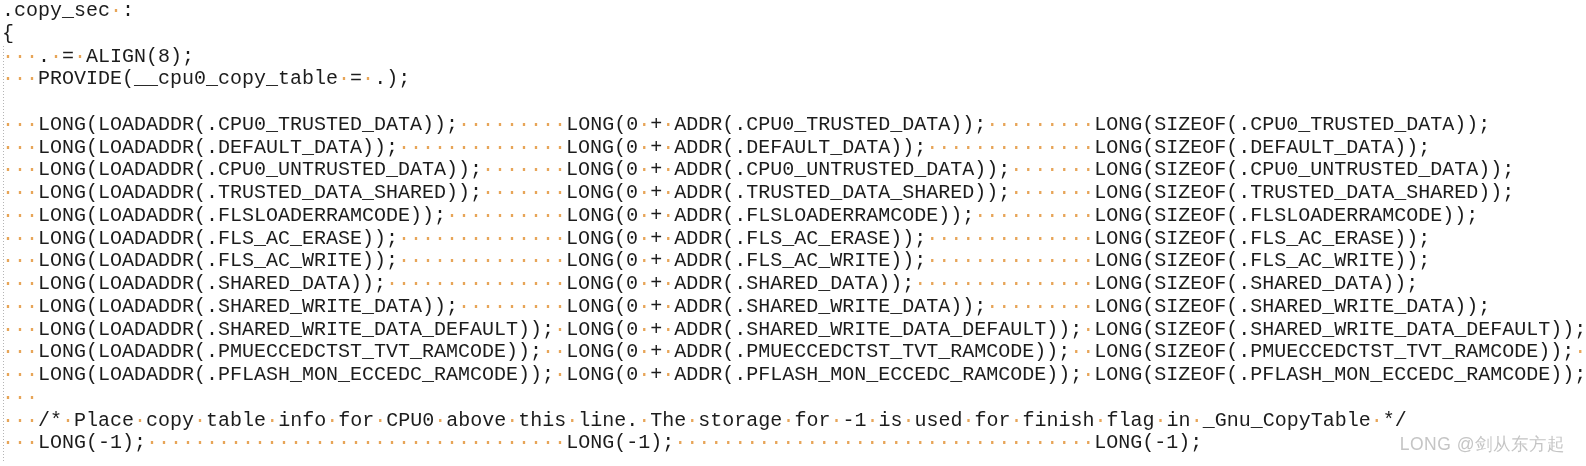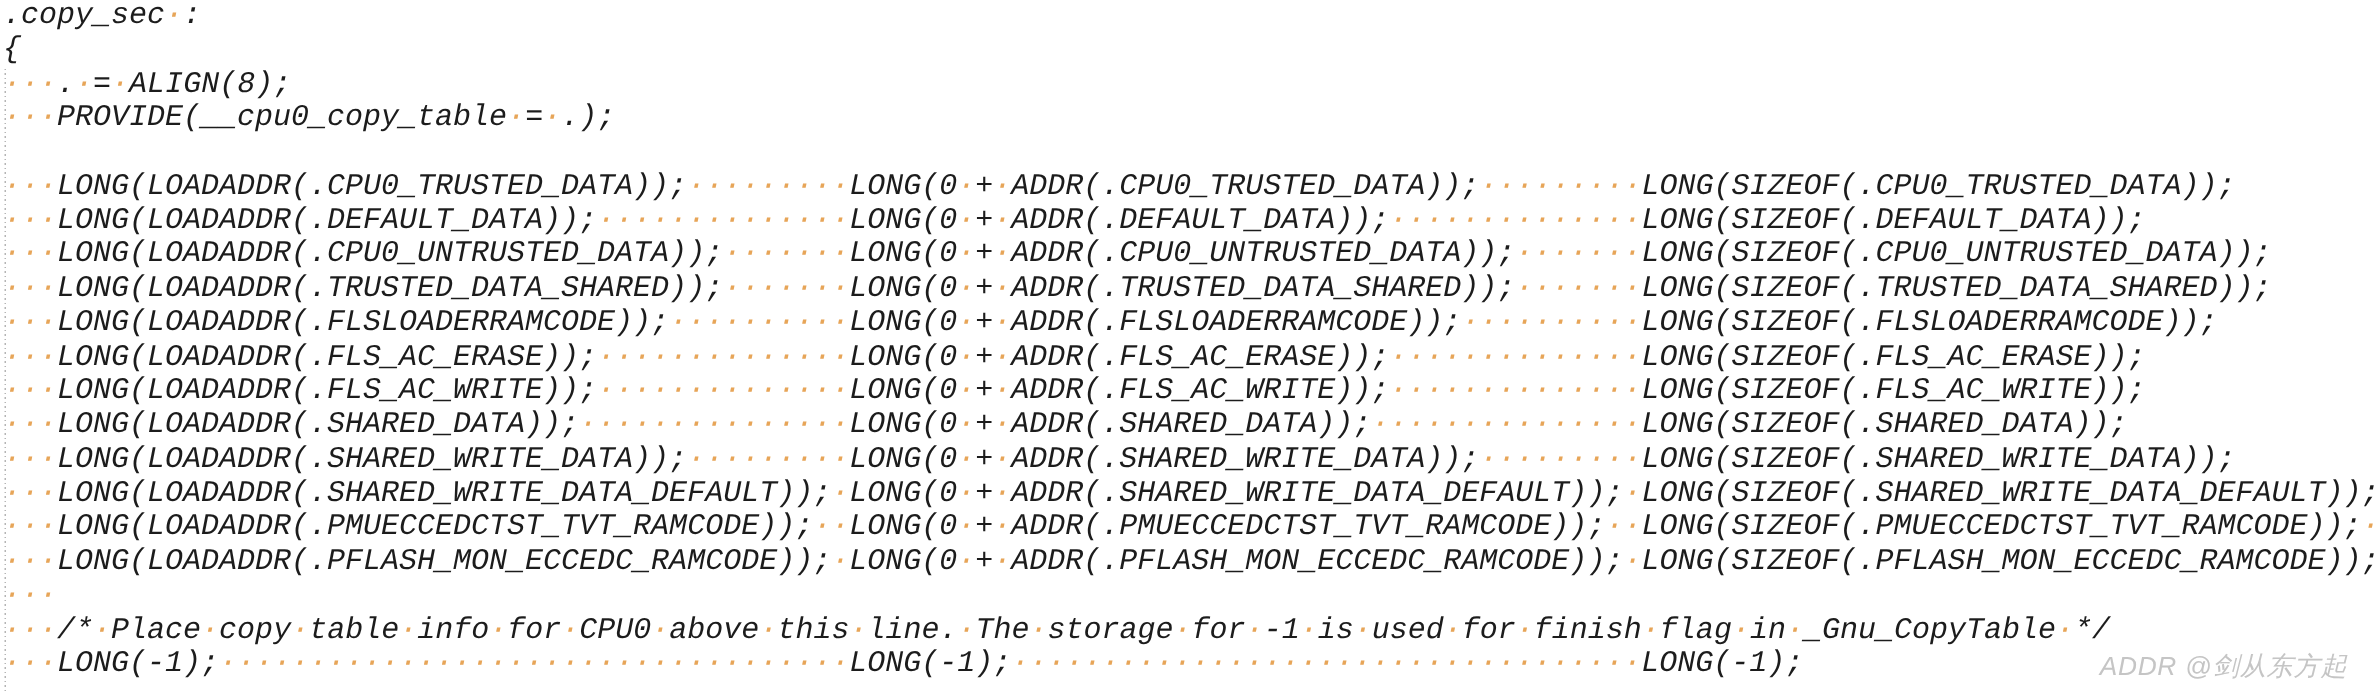--- a/index.html
+++ b/index.html
@@ -7,21 +7,20 @@
     padding: 0;
     background: #ffffff;
   }
   #screen {
     position: relative;
     width: 1586px;
     height: 466px;
     overflow: hidden;
     background: #ffffff;
     font-family: "Liberation Mono", "DejaVu Sans Mono", monospace;
-    font-style: italic;
   }
   #code-area {
     position: absolute;
     left: 2px;
     top: 0px;
     width: 1640px;
     font-size: 20px;
     line-height: 22.75px;
     color: #1c1c1c;
     white-space: pre;
@@ -55,14 +54,14 @@
     color: #c5c5c5;
     white-space: nowrap;
   }
 </style>
 </head>
 <body>
 
 <div id="screen">
   <div id="indent-guide"></div>
   <div id="code-area" style="color: rgb(28, 28, 28);"><div class="code-line"><span>.copy_sec</span><span class="ws">·</span><span>:</span></div><div class="code-line"><span>{</span></div><div class="code-line"><span class="ws">···</span><span>.</span><span class="ws">·</span><span>=</span><span class="ws">·</span><span>ALIGN(8);</span></div><div class="code-line"><span class="ws">···</span><span>PROVIDE(__cpu0_copy_table</span><span class="ws">·</span><span>=</span><span class="ws">·</span><span>.);</span></div><div class="code-line">&nbsp;</div><div class="code-line"><span class="ws">···</span><span>LONG(LOADADDR(.CPU0_TRUSTED_DATA));</span><span class="ws">·········</span><span>LONG(0</span><span class="ws">·</span><span>+</span><span class="ws">·</span><span>ADDR(.CPU0_TRUSTED_DATA));</span><span class="ws">·········</span><span>LONG(SIZEOF(.CPU0_TRUSTED_DATA));</span></div><div class="code-line"><span class="ws">···</span><span>LONG(LOADADDR(.DEFAULT_DATA));</span><span class="ws">··············</span><span>LONG(0</span><span class="ws">·</span><span>+</span><span class="ws">·</span><span>ADDR(.DEFAULT_DATA));</span><span class="ws">··············</span><span>LONG(SIZEOF(.DEFAULT_DATA));</span></div><div class="code-line"><span class="ws">···</span><span>LONG(LOADADDR(.CPU0_UNTRUSTED_DATA));</span><span class="ws">·······</span><span>LONG(0</span><span class="ws">·</span><span>+</span><span class="ws">·</span><span>ADDR(.CPU0_UNTRUSTED_DATA));</span><span class="ws">·······</span><span>LONG(SIZEOF(.CPU0_UNTRUSTED_DATA));</span></div><div class="code-line"><span class="ws">···</span><span>LONG(LOADADDR(.TRUSTED_DATA_SHARED));</span><span class="ws">·······</span><span>LONG(0</span><span class="ws">·</span><span>+</span><span class="ws">·</span><span>ADDR(.TRUSTED_DATA_SHARED));</span><span class="ws">·······</span><span>LONG(SIZEOF(.TRUSTED_DATA_SHARED));</span></div><div class="code-line"><span class="ws">···</span><span>LONG(LOADADDR(.FLSLOADERRAMCODE));</span><span class="ws">··········</span><span>LONG(0</span><span class="ws">·</span><span>+</span><span class="ws">·</span><span>ADDR(.FLSLOADERRAMCODE));</span><span class="ws">··········</span><span>LONG(SIZEOF(.FLSLOADERRAMCODE));</span></div><div class="code-line"><span class="ws">···</span><span>LONG(LOADADDR(.FLS_AC_ERASE));</span><span class="ws">··············</span><span>LONG(0</span><span class="ws">·</span><span>+</span><span class="ws">·</span><span>ADDR(.FLS_AC_ERASE));</span><span class="ws">··············</span><span>LONG(SIZEOF(.FLS_AC_ERASE));</span></div><div class="code-line"><span class="ws">···</span><span>LONG(LOADADDR(.FLS_AC_WRITE));</span><span class="ws">··············</span><span>LONG(0</span><span class="ws">·</span><span>+</span><span class="ws">·</span><span>ADDR(.FLS_AC_WRITE));</span><span class="ws">··············</span><span>LONG(SIZEOF(.FLS_AC_WRITE));</span></div><div class="code-line"><span class="ws">···</span><span>LONG(LOADADDR(.SHARED_DATA));</span><span class="ws">···············</span><span>LONG(0</span><span class="ws">·</span><span>+</span><span class="ws">·</span><span>ADDR(.SHARED_DATA));</span><span class="ws">···············</span><span>LONG(SIZEOF(.SHARED_DATA));</span></div><div class="code-line"><span class="ws">···</span><span>LONG(LOADADDR(.SHARED_WRITE_DATA));</span><span class="ws">·········</span><span>LONG(0</span><span class="ws">·</span><span>+</span><span class="ws">·</span><span>ADDR(.SHARED_WRITE_DATA));</span><span class="ws">·········</span><span>LONG(SIZEOF(.SHARED_WRITE_DATA));</span></div><div class="code-line"><span class="ws">···</span><span>LONG(LOADADDR(.SHARED_WRITE_DATA_DEFAULT));</span><span class="ws">·</span><span>LONG(0</span><span class="ws">·</span><span>+</span><span class="ws">·</span><span>ADDR(.SHARED_WRITE_DATA_DEFAULT));</span><span class="ws">·</span><span>LONG(SIZEOF(.SHARED_WRITE_DATA_DEFAULT));</span></div><div class="code-line"><span class="ws">···</span><span>LONG(LOADADDR(.PMUECCEDCTST_TVT_RAMCODE));</span><span class="ws">··</span><span>LONG(0</span><span class="ws">·</span><span>+</span><span class="ws">·</span><span>ADDR(.PMUECCEDCTST_TVT_RAMCODE));</span><span class="ws">··</span><span>LONG(SIZEOF(.PMUECCEDCTST_TVT_RAMCODE));</span><span class="ws">·</span></div><div class="code-line"><span class="ws">···</span><span>LONG(LOADADDR(.PFLASH_MON_ECCEDC_RAMCODE));</span><span class="ws">·</span><span>LONG(0</span><span class="ws">·</span><span>+</span><span class="ws">·</span><span>ADDR(.PFLASH_MON_ECCEDC_RAMCODE));</span><span class="ws">·</span><span>LONG(SIZEOF(.PFLASH_MON_ECCEDC_RAMCODE));</span></div><div class="code-line"><span class="ws">···</span></div><div class="code-line"><span class="ws">···</span><span>/*</span><span class="ws">·</span><span>Place</span><span class="ws">·</span><span>copy</span><span class="ws">·</span><span>table</span><span class="ws">·</span><span>info</span><span class="ws">·</span><span>for</span><span class="ws">·</span><span>CPU0</span><span class="ws">·</span><span>above</span><span class="ws">·</span><span>this</span><span class="ws">·</span><span>line.</span><span class="ws">·</span><span>The</span><span class="ws">·</span><span>storage</span><span class="ws">·</span><span>for</span><span class="ws">·</span><span>-1</span><span class="ws">·</span><span>is</span><span class="ws">·</span><span>used</span><span class="ws">·</span><span>for</span><span class="ws">·</span><span>finish</span><span class="ws">·</span><span>flag</span><span class="ws">·</span><span>in</span><span class="ws">·</span><span>_Gnu_CopyTable</span><span class="ws">·</span><span>*/</span></div><div class="code-line"><span class="ws">···</span><span>LONG(-1);</span><span class="ws">···································</span><span>LONG(-1);</span><span class="ws">···································</span><span>LONG(-1);</span></div></div>
-  <div id="watermark">ADDR @剑从东方起</div>
+  <div id="watermark">LONG @剑从东方起</div>
 </div>
 
 </body></html>

